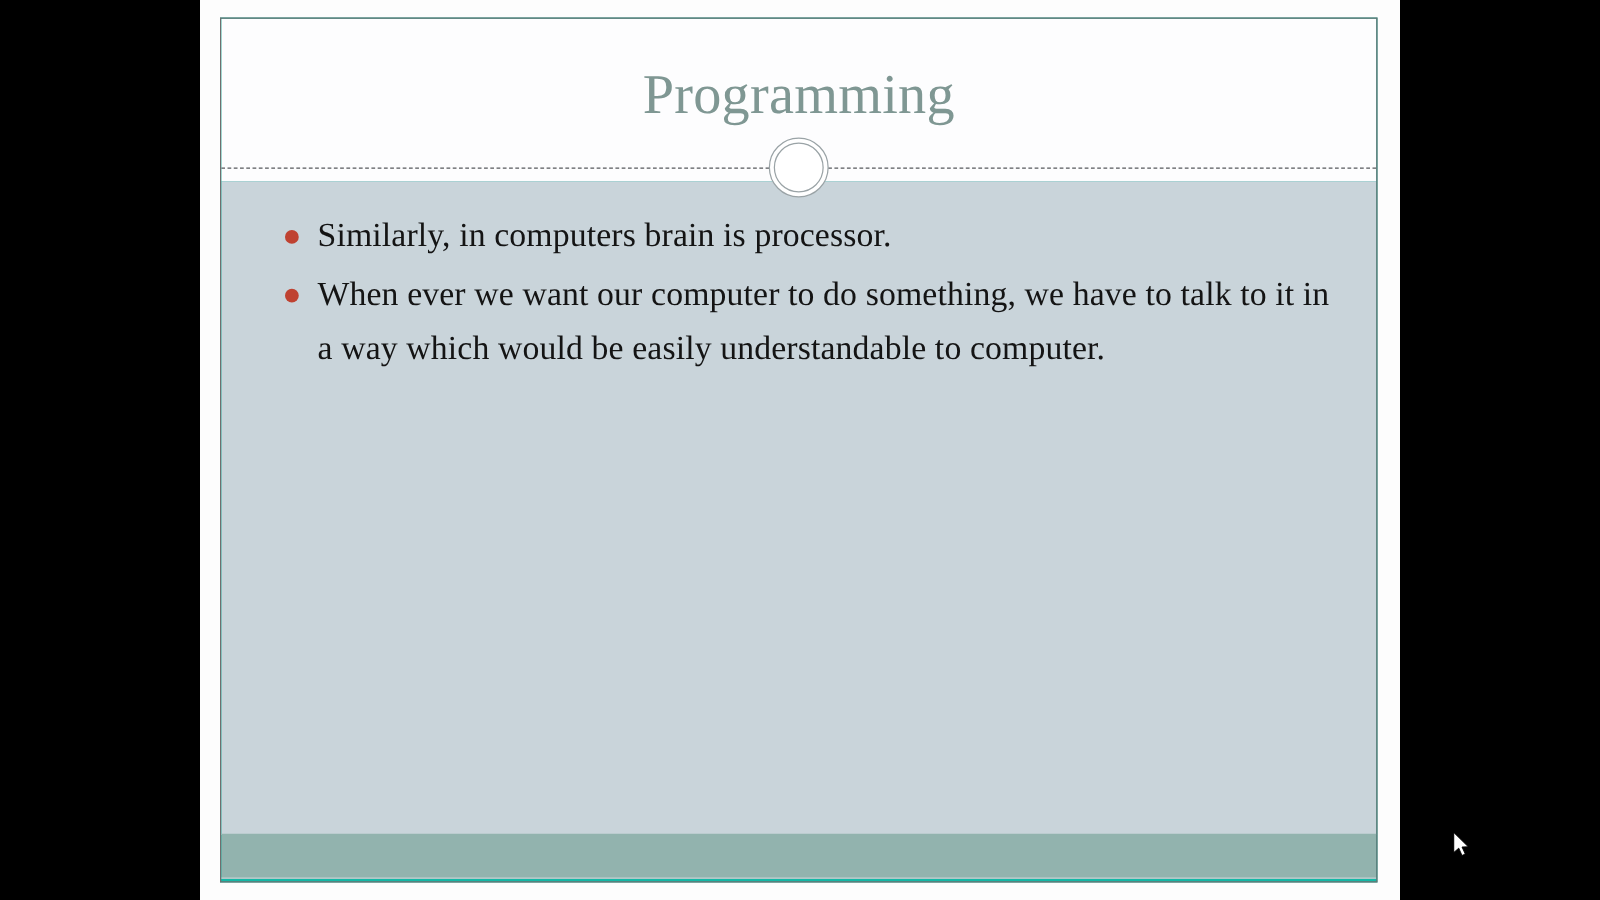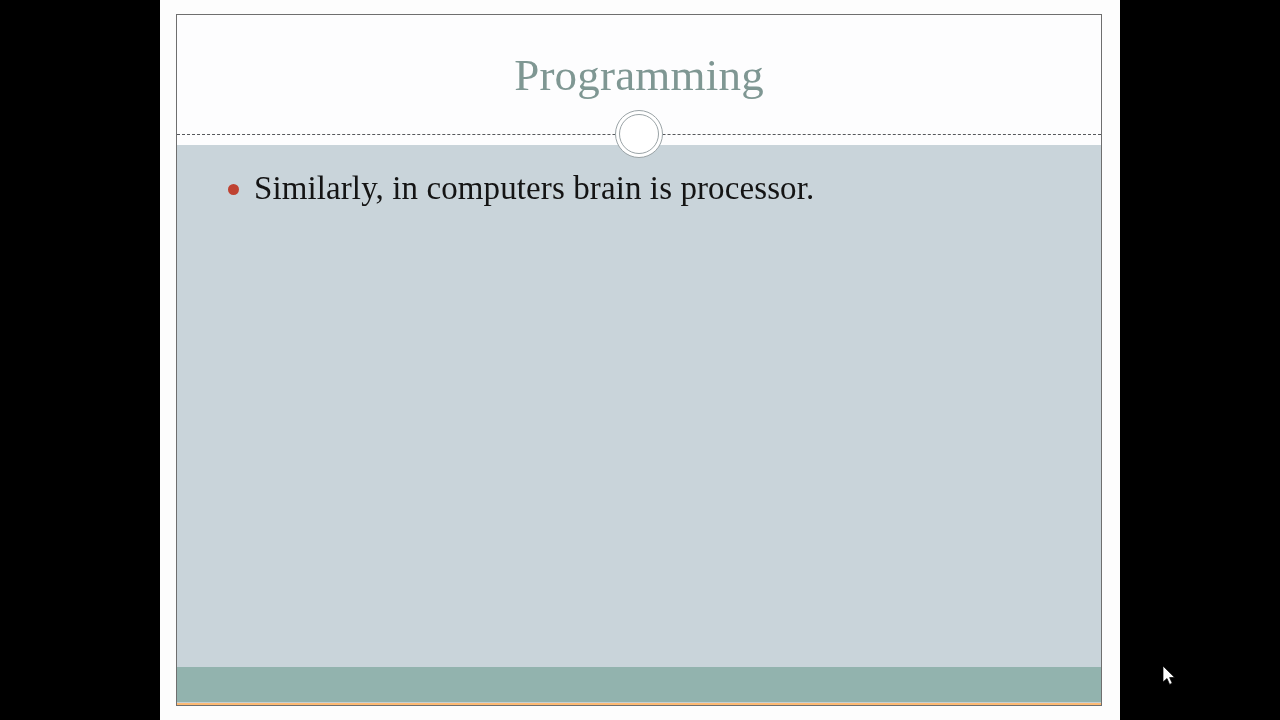--- a/index.html
+++ b/index.html
@@ -32,21 +32,21 @@
     background: #fdfdfd;
   }
 
   
   #slide {
     position: absolute;
     left: 176px;
     top: 14px;
     width: 926px;
     height: 692px;
-    background: #fdba74;
+    background: #14b8a6;
     border: 1px solid #6f6f6f;
     box-sizing: border-box;
     overflow: hidden;
   }
 
   
   .title-band {
     position: absolute;
     left: 0;
     top: 0;
@@ -120,21 +120,21 @@
   .bullet-list {
     list-style: none;
     margin: 0;
     padding: 0;
   }
   .bullet-item {
     position: relative;
     padding-left: 55px;
     margin: 0 0 4px 0;
     font-family: "Liberation Serif", serif;
-    font-size: 33px;
+    font-size: 27px;
     line-height: 43px;
     color: #141414;
     text-align: left;
     letter-spacing: 0.1px;
   }
   .bullet-item .dot {
     position: absolute;
     left: 29px;
     top: 17px;
     width: 11px;
@@ -180,20 +180,24 @@
 
     <div class="divider"></div>
     <div class="ornament"></div>
 
     <div class="body-area">
       <ul class="bullet-list">
         <li class="bullet-item">
           <span class="dot"></span>
           <span>Similarly, in computers brain is processor.</span>
         </li>
+        <li class="bullet-item">
+          <span class="dot"></span>
+          <span>When ever we want our computer to do something, we have to talk to it in a way which would be easily understandable to computer.</span>
+        </li>
       </ul>
     </div>
 
     <div class="footer-bar"></div>
   </div>
 
   <svg id="cursor" viewBox="0 0 14 20">
     <polygon points="0,0 0,16 4,12.5 6.6,18.4 9.2,17.2 6.6,11.6 11.6,11.4" fill="#ffffff" stroke="#000000" stroke-width="0.7"></polygon>
   </svg>
 

